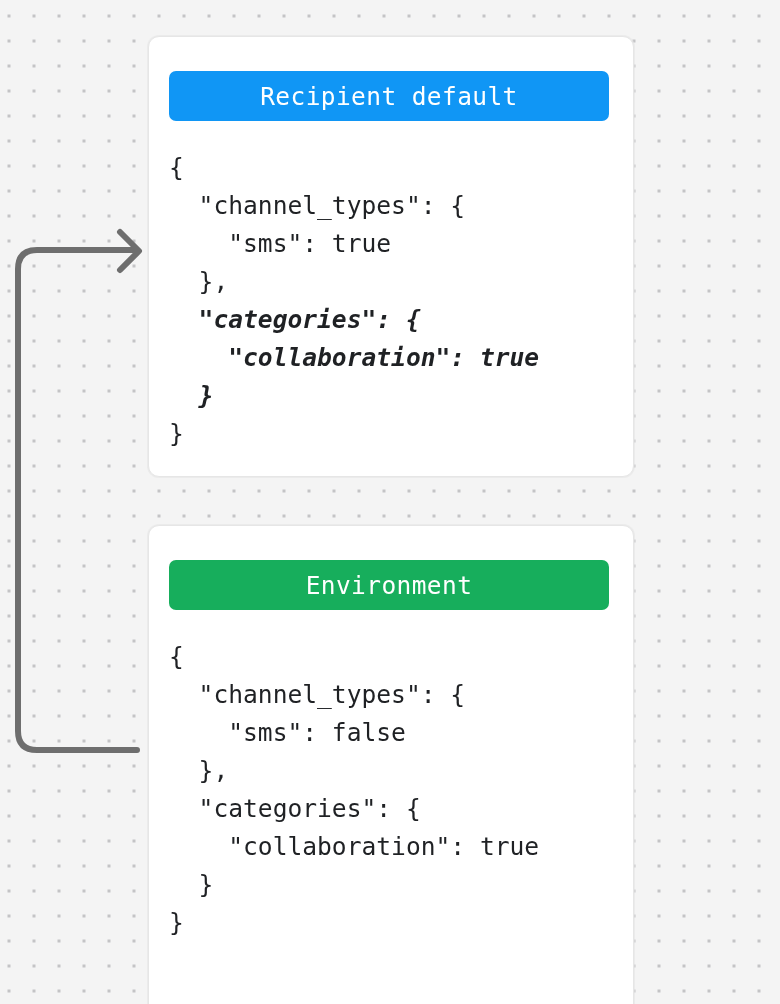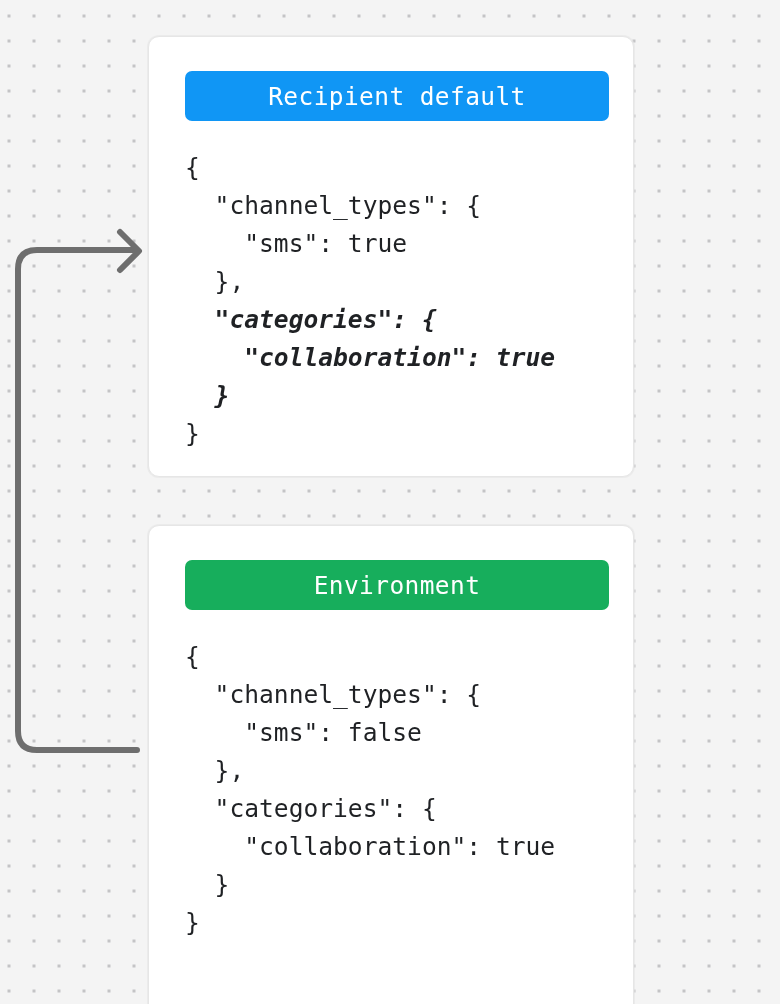--- a/index.html
+++ b/index.html
@@ -32,21 +32,21 @@
   
   .card {
     position: absolute;
     left: 148px;
     width: 486px;
     box-sizing: border-box;
     background: #ffffff;
     border-radius: 11px;
     border: 1px solid #e6e6e6;
     box-shadow: 0 0 0 1px rgba(228,228,228,0.55);
-    padding: 34px 24px 24px 36px;
+    padding: 34px 24px 24px 20px;
   }
   #card-recipient-default { top: 36px;  height: 441px; }
   #card-environment      { top: 525px; height: 508px; }
 
   .card-header {
     height: 50px;
     border-radius: 7px;
     display: flex;
     align-items: center;
     justify-content: center;

